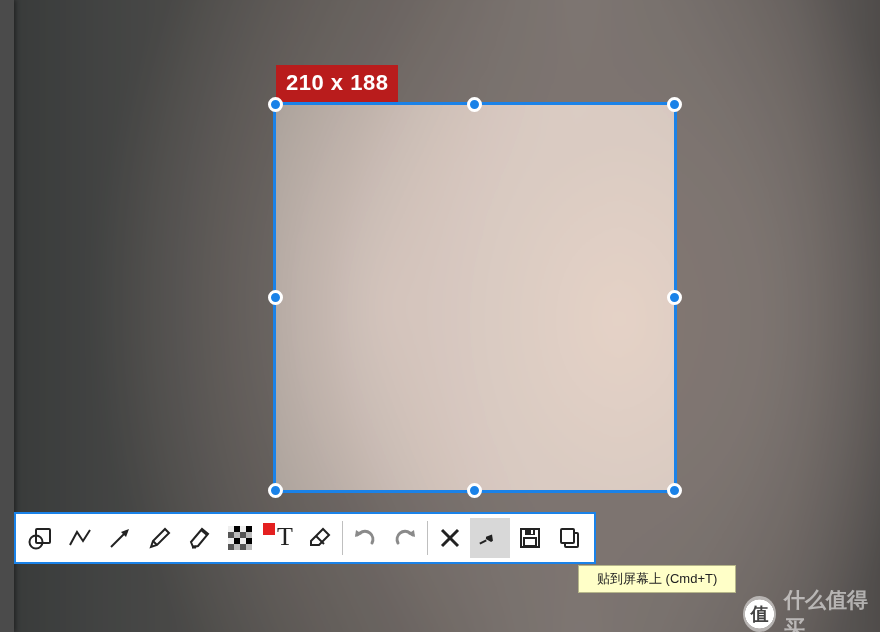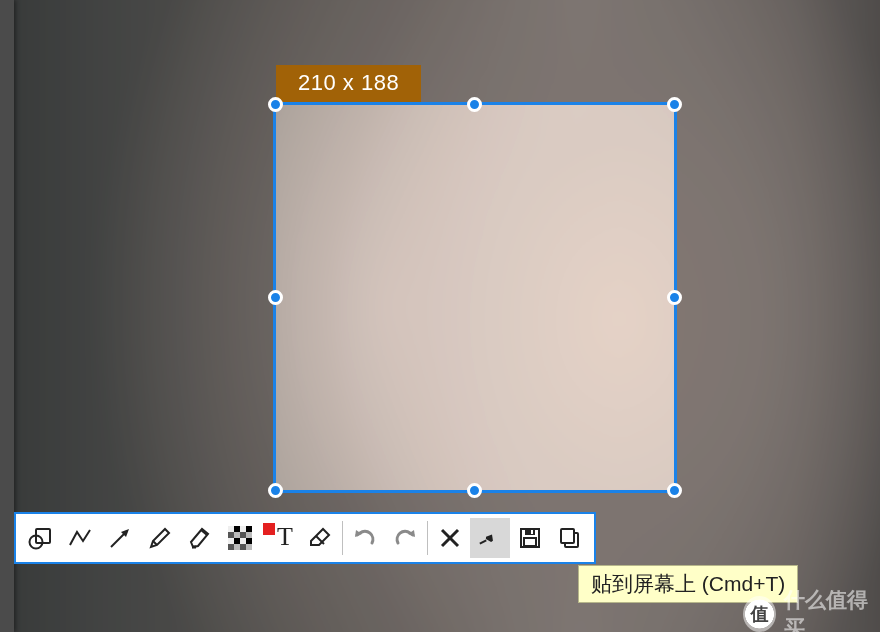--- a/index.html
+++ b/index.html
@@ -33,22 +33,22 @@
       linear-gradient(90deg,#595c5b 0%, #6a6c69 12%, #7a7873 22%, #948b82 35%, #b5a69c 50%, #d4c4ba 65%, #a79a93 88%, #7c7572 100%);
     filter:blur(7px) saturate(0.8) brightness(1.08);
     width:880px;height:632px;
   }
   .handle{
     position:absolute;width:15px;height:15px;border-radius:50%;
     background:#1a82e8;border:3px solid #fff;box-sizing:border-box;
   }
   .dim-label{
     position:absolute;
-    background:#a16207;color:#fff;font-size:22px;padding:5px 22px 6px;
-    font-weight:400;letter-spacing:0.5px;
+    background:#b91c1c;color:#fff;font-size:22px;padding:5px 10px 6px;
+    font-weight:700;letter-spacing:0.5px;
     transform:translateY(-100%);
   }
   
   .toolbar{
     position:absolute;display:flex;align-items:center;
     background:#fff;border:2px solid #1a82e8;height:48px;
     padding:0 4px;
   }
   .tool{
     width:40px;height:40px;display:flex;align-items:center;justify-content:center;
@@ -62,21 +62,21 @@
     width:24px;height:24px;
     background:
       conic-gradient(#000 0 25%,#bbb 0 50%,#555 0 75%,#eee 0) 0 0/12px 12px;
     position:relative;
   }
   .text-icon{position:relative;width:26px;height:26px;}
   .text-icon .red{position:absolute;top:-2px;left:-4px;width:12px;height:12px;background:#e42020;}
   .text-icon .t{font-family:Georgia,'Times New Roman',serif;font-size:26px;line-height:26px;position:absolute;left:10px;top:-1px;}
   .tooltip{
     position:absolute;background:#ffffc8;border:1px solid #b6b68a;
-    font-size:21px;color:#222;padding:4px 12px;white-space:nowrap;
+    font-size:13px;color:#222;padding:4px 18px;white-space:nowrap;
   }
   
   .watermark{
     position:absolute;display:flex;align-items:center;gap:8px;
     color:rgba(255,255,255,0.55);font-size:21px;font-weight:600;
   }
   .watermark .badge{
     width:36px;height:36px;border-radius:50%;
     background:radial-gradient(circle,#fff 58%,rgba(255,255,255,0.5) 60%,rgba(255,255,255,0.5) 100%);
     display:flex;align-items:center;justify-content:center;

